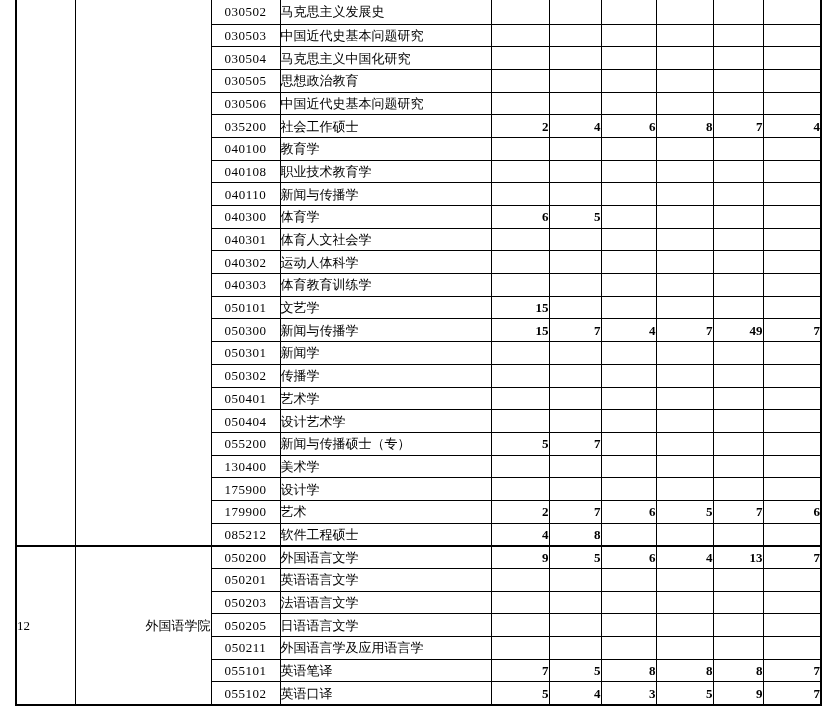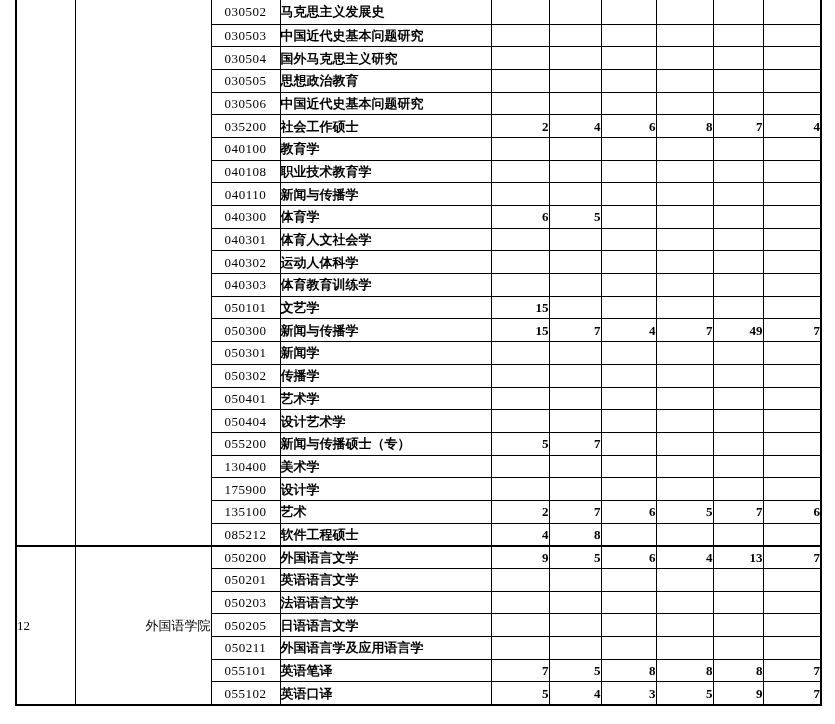--- a/index.html
+++ b/index.html
@@ -36,21 +36,21 @@
     white-space: nowrap;
     vertical-align: middle;
   }
   table.grid tr { height: 22.7px; }
   table.grid tr.first-row { height: 24px; }
   table.grid tr.first-row td { border-top: none; }
   table.grid tr.section-start td { border-top: 2.5px solid #000; margin-top: 44px; }
   td.seq   { text-align: left; }
   td.dept  { text-align: right; padding-left: 8px; }
   td.code  { text-align: center; letter-spacing: 0.5px; }
-  td.major { text-align: left; padding-left: 7px; font-weight: bold; }
+  td.major { text-align: left; padding-left: 7px; }
   td.num   { text-align: right; padding-right: 8px; font-weight: bold; font-size: 12.5px; }
 </style>
 </head>
 <body>
 
 <div class="page">
   <table class="grid">
     <colgroup>
         <col style="width: 59px;">
         <col style="width: 136px;">
@@ -81,21 +81,21 @@
           <td class="major">中国近代史基本问题研究</td>
           <td class="num"></td>
           <td class="num"></td>
           <td class="num"></td>
           <td class="num"></td>
           <td class="num"></td>
           <td class="num"></td>
         </tr>
         <tr>
           <td class="code">030504</td>
-          <td class="major">国外马克思主义研究</td>
+          <td class="major">马克思主义中国化研究</td>
           <td class="num"></td>
           <td class="num"></td>
           <td class="num"></td>
           <td class="num"></td>
           <td class="num"></td>
           <td class="num"></td>
         </tr>
         <tr>
           <td class="code">030505</td>
           <td class="major">思想政治教育</td>
@@ -280,21 +280,21 @@
           <td class="code">175900</td>
           <td class="major">设计学</td>
           <td class="num"></td>
           <td class="num"></td>
           <td class="num"></td>
           <td class="num"></td>
           <td class="num"></td>
           <td class="num"></td>
         </tr>
         <tr>
-          <td class="code">135100</td>
+          <td class="code">179900</td>
           <td class="major">艺术</td>
           <td class="num">2</td>
           <td class="num">7</td>
           <td class="num">6</td>
           <td class="num">5</td>
           <td class="num">7</td>
           <td class="num">6</td>
         </tr>
         <tr>
           <td class="code">085212</td>

